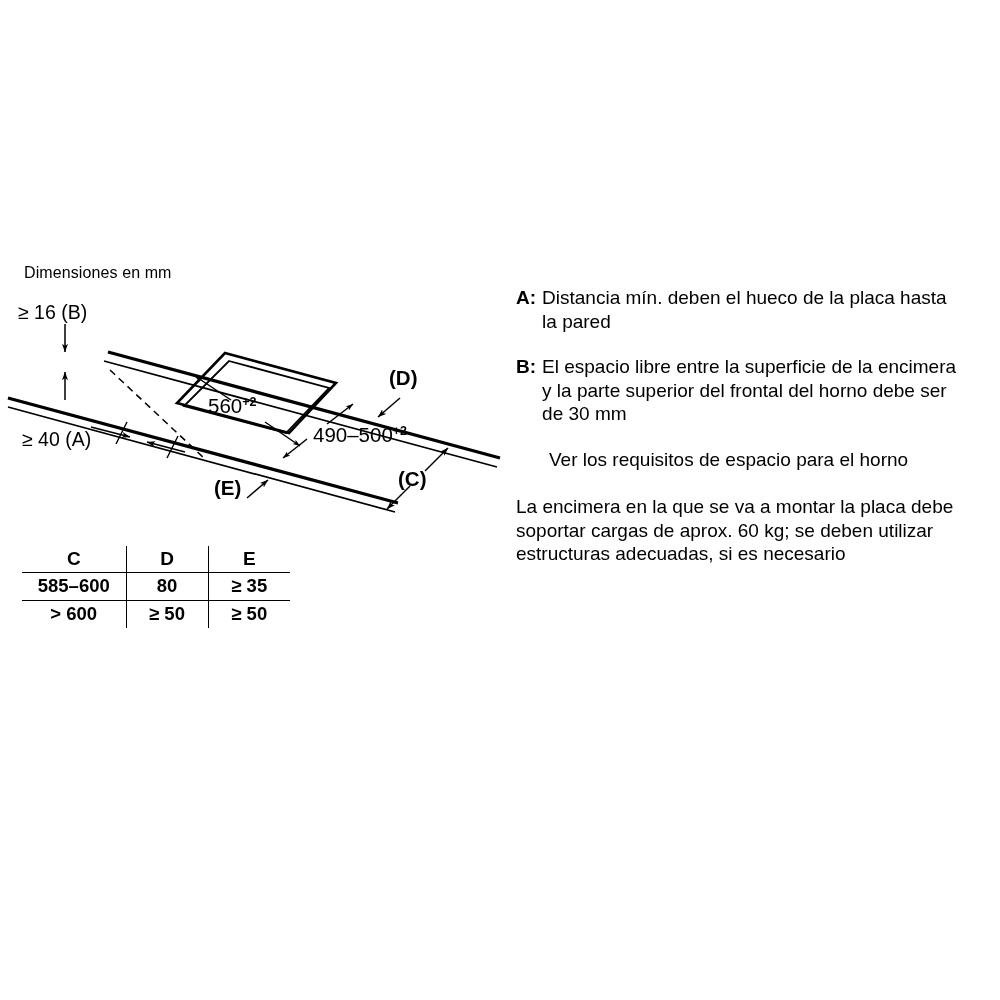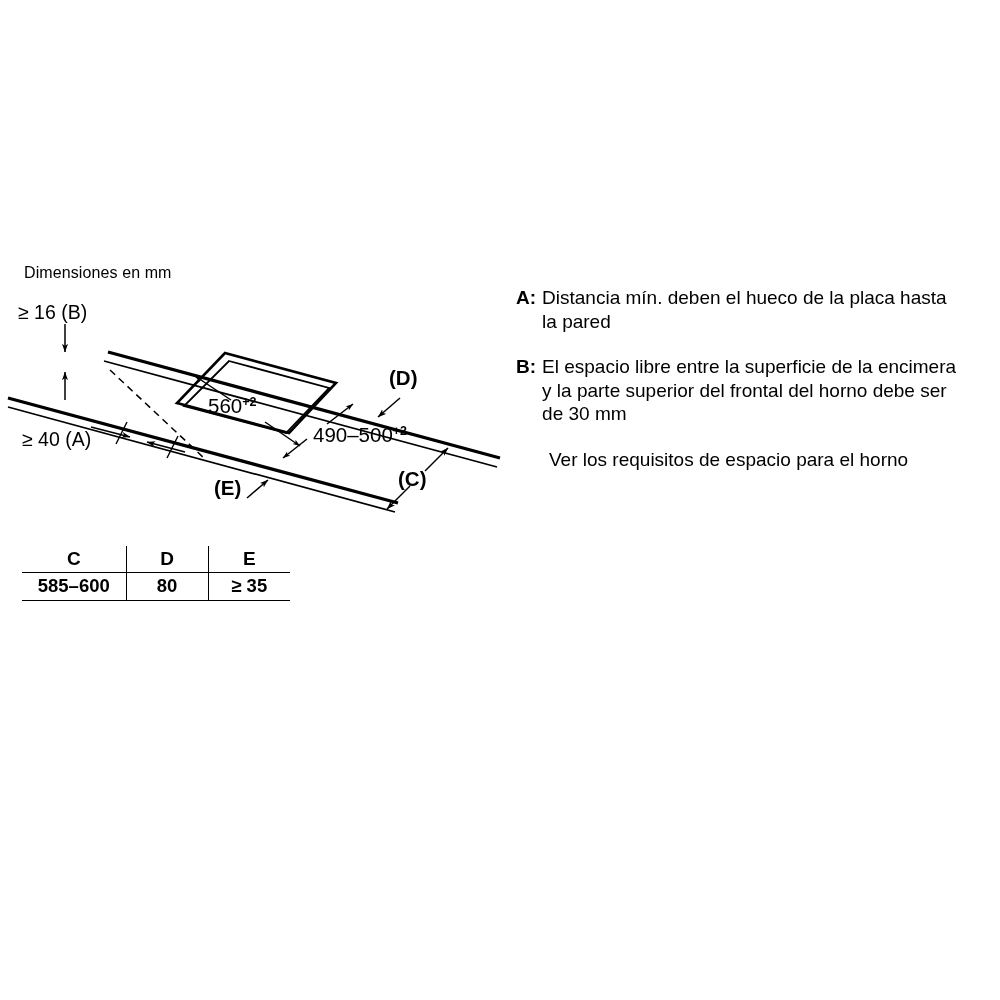--- a/index.html
+++ b/index.html
@@ -239,20 +239,25 @@
             <th class="col-d">D</th>
             <th class="col-e">E</th>
           </tr>
         </thead>
         <tbody>
           <tr class="row-0">
             <td class="col-c">585–600</td>
             <td class="col-d">80</td>
             <td class="col-e">≥ 35</td>
           </tr>
+          <tr class="row-1">
+            <td class="col-c">&gt; 600</td>
+            <td class="col-d">≥ 50</td>
+            <td class="col-e">≥ 50</td>
+          </tr>
         </tbody>
       </table>
     </div>
 
   </div>
 
   <div id="right-col">
 
     <div class="note">
       <span class="key">A:</span>
@@ -261,16 +266,19 @@
 
     <div class="note">
       <span class="key">B:</span>
       <span class="body">El espacio libre entre la superficie de la encimera y la parte superior del frontal del horno debe ser de 30 mm</span>
     </div>
 
     <div class="note indented">
       <span class="body">Ver los requisitos de espacio para el horno</span>
     </div>
 
+    <div class="note plain">
+      <span class="body">La encimera en la que se va a montar la placa debe soportar cargas de aprox. 60 kg; se deben utilizar estructuras adecuadas, si es necesario</span>
+    </div>
 
   </div>
 
 </div>
 
 </body></html>

